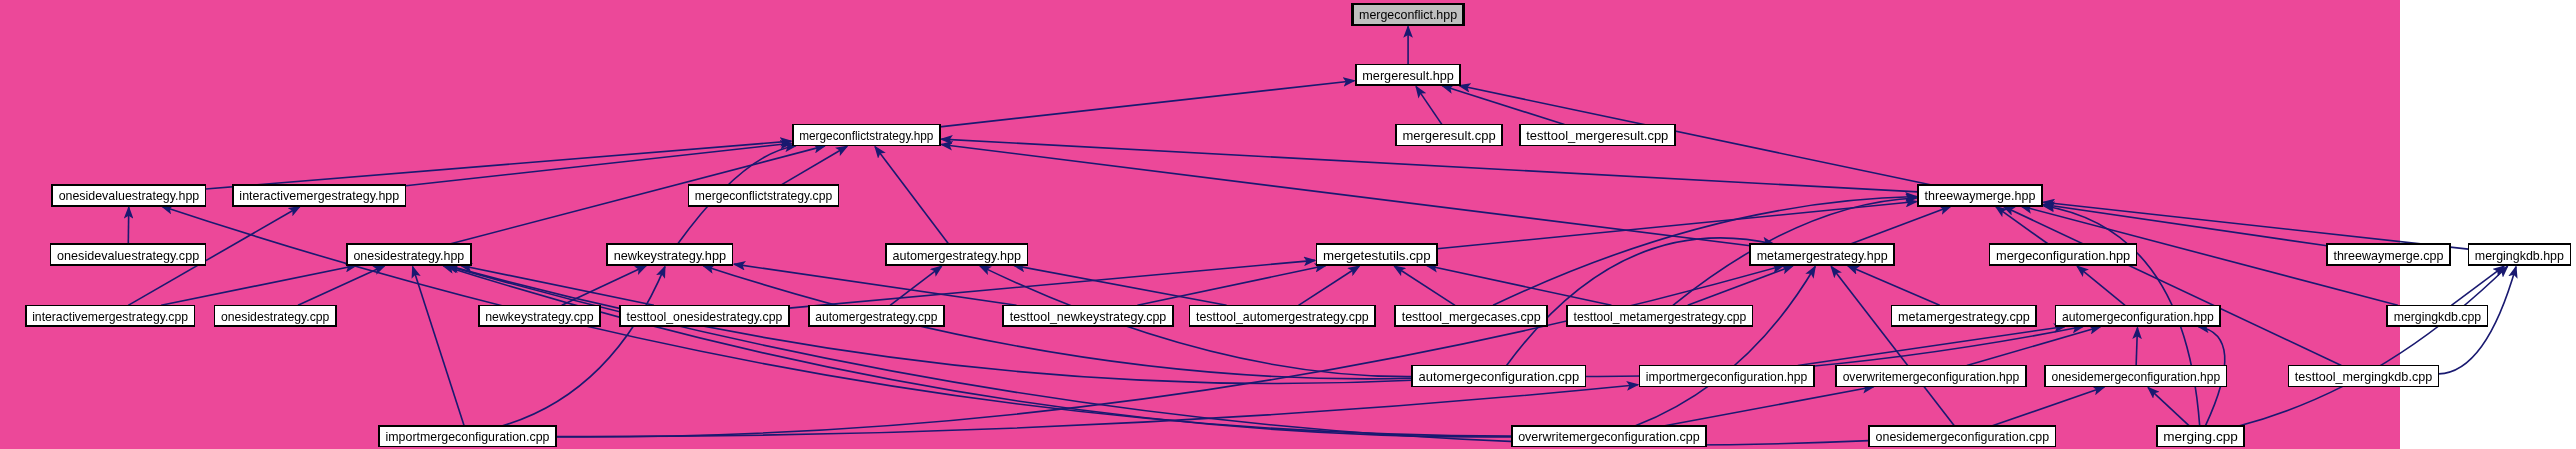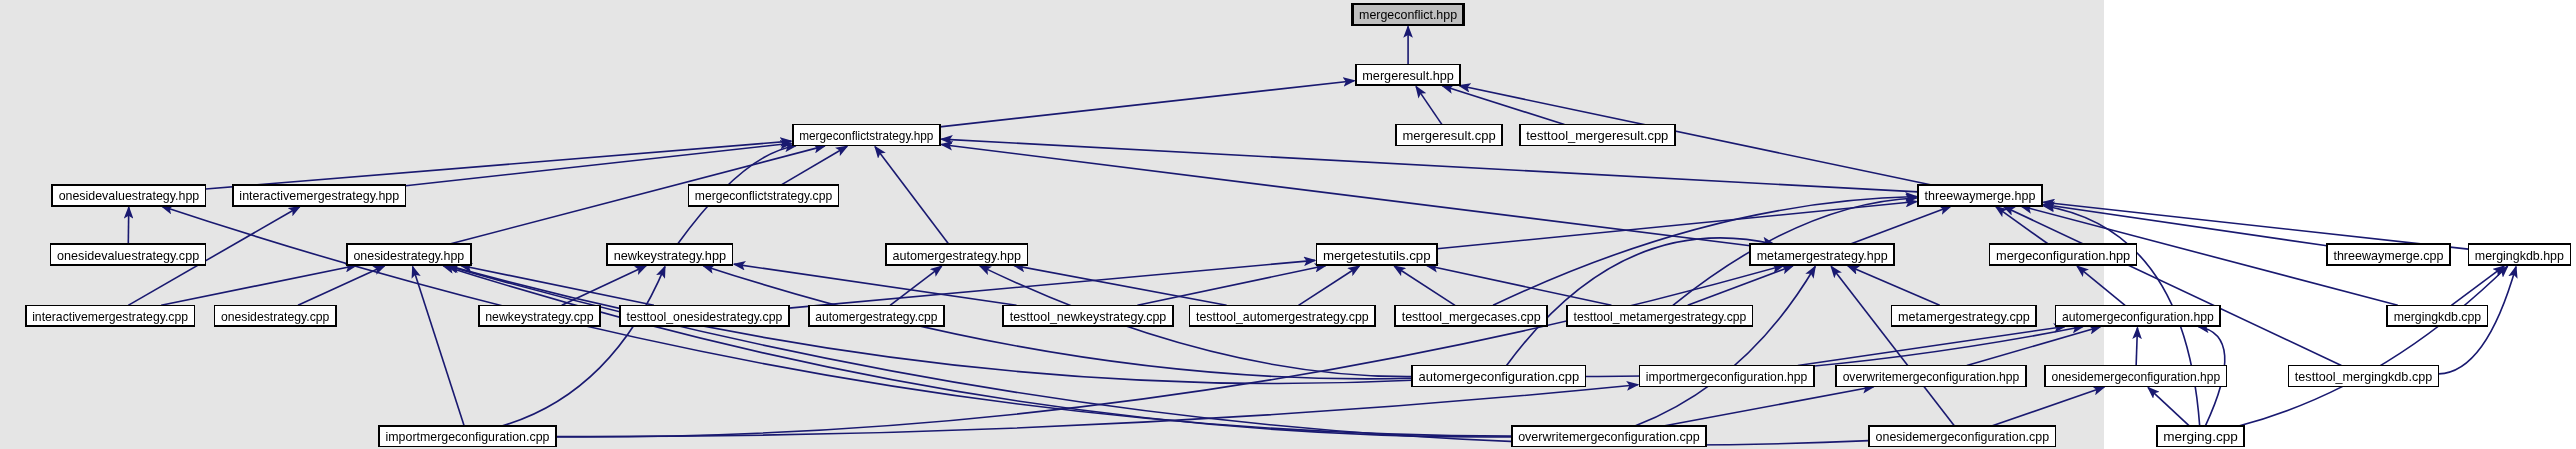--- a/index.html
+++ b/index.html
@@ -1,16 +1,16 @@
 <!DOCTYPE html>
 <html style="font-size:13px"><head>
 <meta charset="utf-8">
 <style>
   html,body{margin:0;padding:0;background:#ffffff;}
-  .graph-wrap{width:2104px;height:450px;position:relative;background:#e5e5e5;}
+  .graph-wrap{width:2400px;height:450px;position:relative;background:#ec4899;}
   svg{display:block;}
   svg text{
     font-family:"Liberation Sans","DejaVu Sans",sans-serif;
     font-size:17px;
     fill:#000000;
   }
   .node rect{shape-rendering:crispEdges;}
   .edge{fill:none;}
 </style>
 </head>

